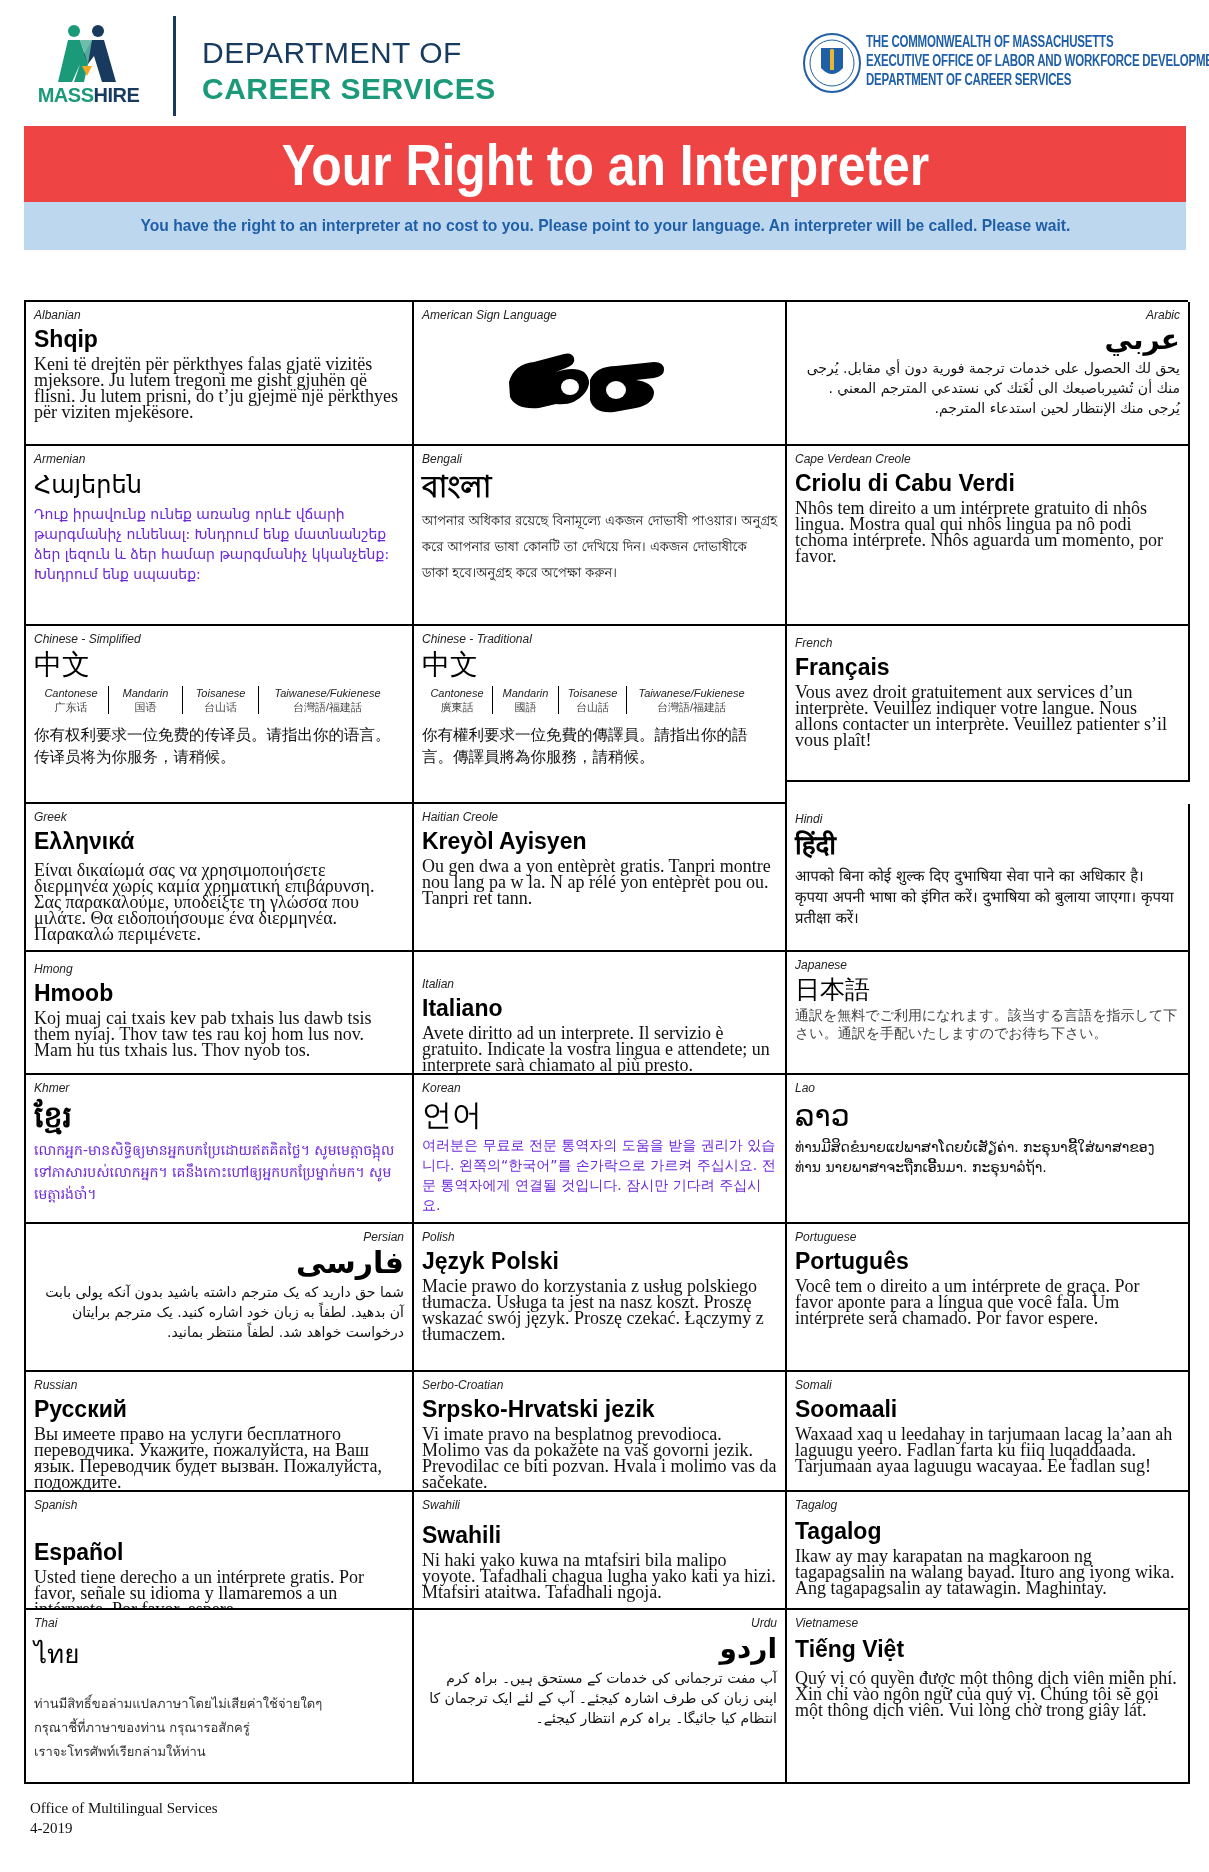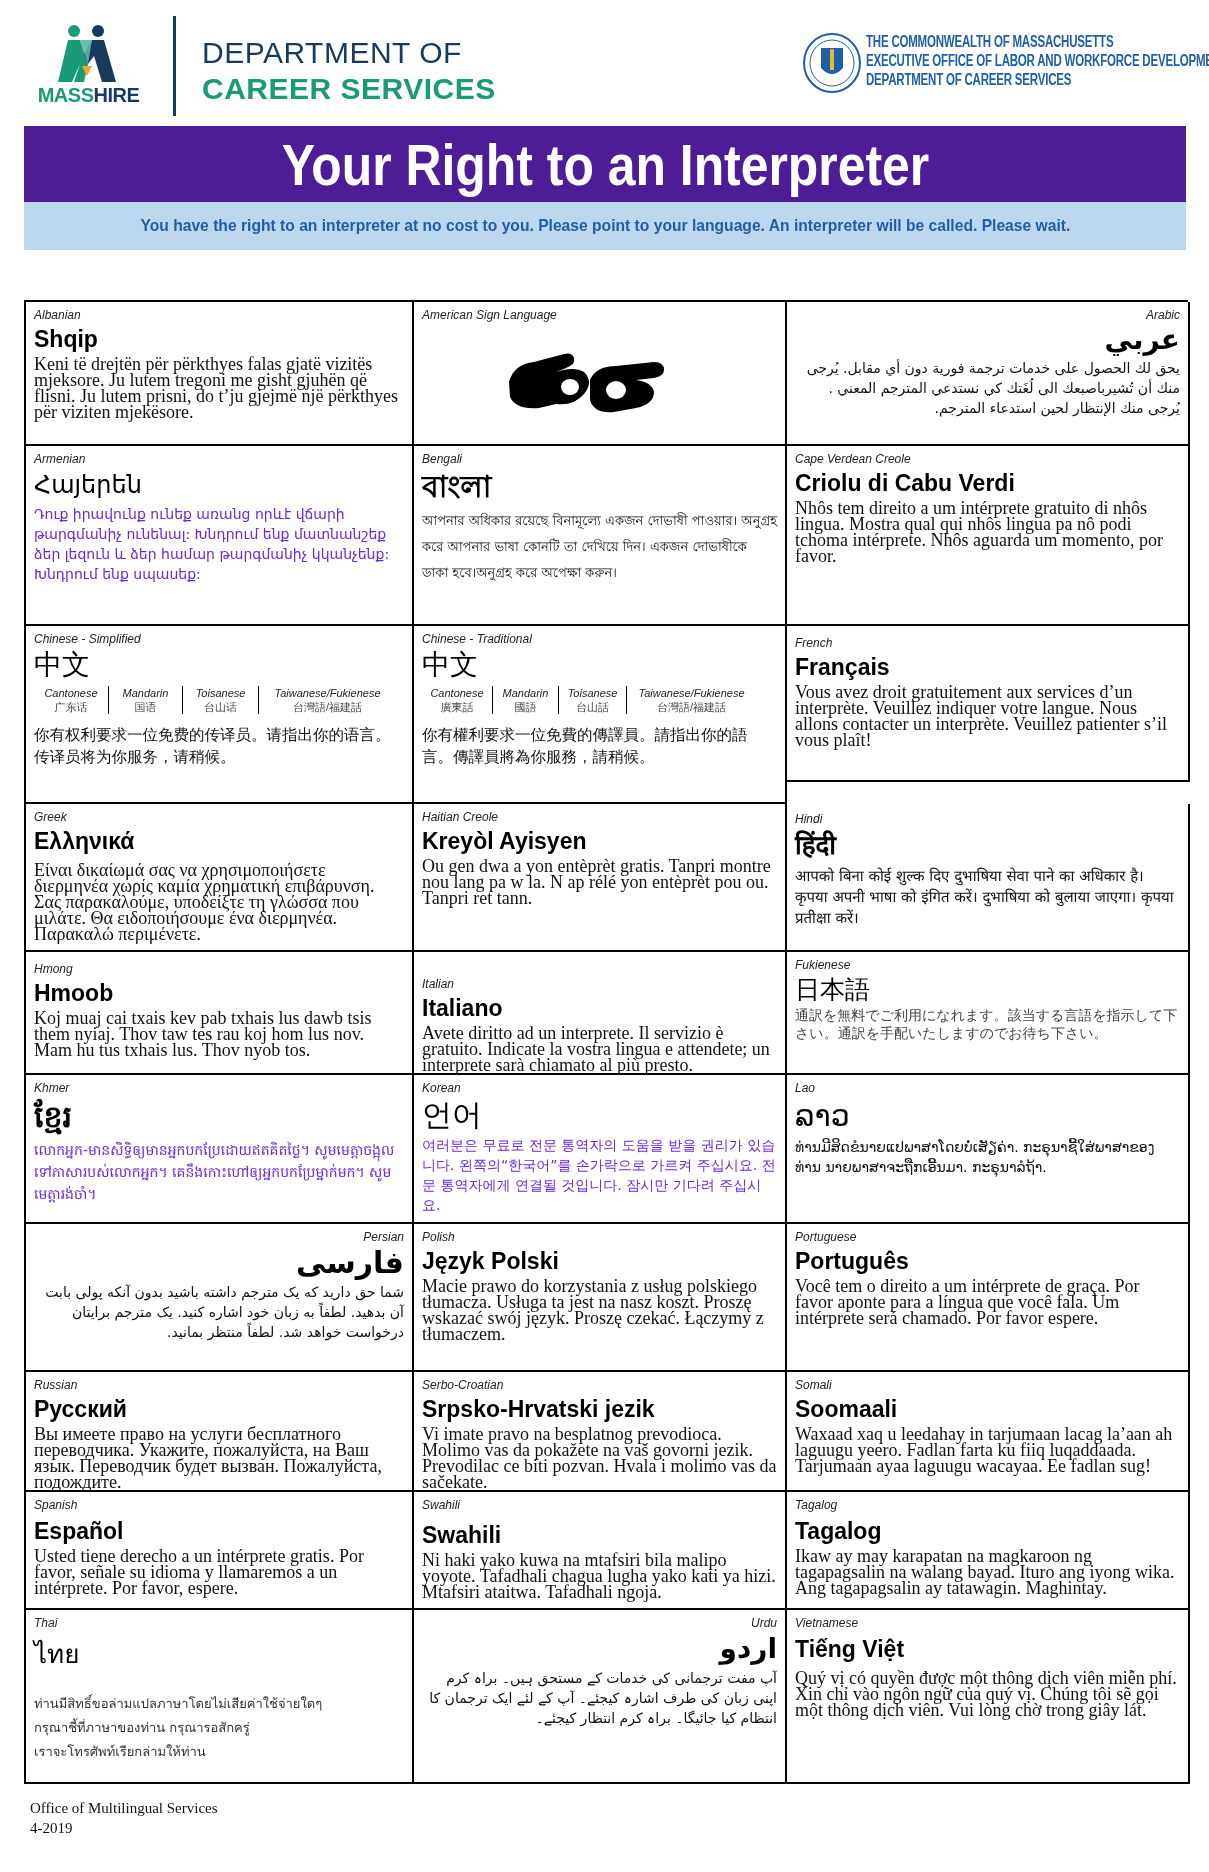--- a/index.html
+++ b/index.html
@@ -13,21 +13,21 @@
   .masshire-text { position: absolute; left: 0; top: 60px; width: 125px; text-align: center; font-weight: bold; font-size: 20px; letter-spacing: -0.5px; }
   .masshire-text .mass { color: #1a9a78; }
   .masshire-text .hire { color: #173a5e; }
   .header-divider { position: absolute; left: 173px; top: 16px; width: 3px; height: 100px; background: #173a5e; }
   .dcs-line1 { position: absolute; left: 202px; top: 36px; font-size: 30px; color: #173a5e; letter-spacing: 0.5px; }
   .dcs-line2 { position: absolute; left: 202px; top: 72px; font-size: 30px; color: #1a9a78; font-weight: bold; letter-spacing: 0.5px; }
   .seal { position: absolute; left: 802px; top: 32px; width: 60px; height: 62px; }
   .commonwealth { position: absolute; left: 866px; top: 32px; font-family: "Liberation Sans", sans-serif; font-weight: bold; color: #1f5fa8; font-size: 16px; line-height: 19px; transform: scaleX(0.72); transform-origin: left top; letter-spacing: -0.3px; white-space: nowrap; }
 
   
-  .title-band { position: absolute; left: 24px; top: 126px; width: 1162px; height: 76px; background: #4c1d95; display: flex; align-items: center; justify-content: center; }
+  .title-band { position: absolute; left: 24px; top: 126px; width: 1162px; height: 76px; background: #ef4444; display: flex; align-items: center; justify-content: center; }
   .title-text { color: #fff; font-weight: bold; font-size: 58px; letter-spacing: 0px; transform: scaleX(0.86); white-space: nowrap; }
   .subtitle-band { position: absolute; left: 24px; top: 202px; width: 1162px; height: 48px; background: #bdd7ee; display: flex; align-items: center; justify-content: center; }
   .subtitle-text { color: #1f5fa8; font-weight: bold; font-size: 17px; transform: scaleX(0.92); white-space: nowrap; }
 
   
   .grid { position: absolute; left: 24px; top: 300px; width: 1164px; border-top: 2px solid #000; border-left: 2px solid #000; display: grid; grid-template-columns: 388px 373px 403px; }
   .cell { position: relative; border-right: 2px solid #000; border-bottom: 2px solid #000; padding: 6px 8px 6px 8px; overflow: hidden; }
   .cell.rtl { text-align: right; }
   .eng { font-style: italic; font-size: 12px; color: #222; line-height: 14px; }
   .native { font-weight: bold; font-size: 23px; line-height: 30px; margin-top: 2px; }
@@ -200,21 +200,21 @@
     <div class="eng" style="margin-top:4px">Hmong</div>
     <div class="native">Hmoob</div>
     <div class="body">Koj muaj cai txais kev pab txhais lus dawb tsis them nyiaj. Thov taw tes rau koj hom lus nov. Mam hu tus txhais lus. Thov nyob tos.</div>
   </div>
   <div class="cell" style="height:123px">
     <div class="eng" style="margin-top:19px">Italian</div>
     <div class="native">Italiano</div>
     <div class="body">Avete diritto ad un interprete. Il servizio è gratuito. Indicate la vostra lingua e attendete; un interprete sarà chiamato al più presto.</div>
   </div>
   <div class="cell" style="height:123px">
-    <div class="eng">Fukienese</div>
+    <div class="eng">Japanese</div>
     <div class="native light" style="font-size:25px;line-height:30px">日本語</div>
     <div class="body sans" style="color:#444;font-size:14px;line-height:18px">通訳を無料でご利用になれます。該当する言語を指示して下さい。通訳を手配いたしますのでお待ち下さい。</div>
   </div>
 
   <div class="cell" style="height:149px">
     <div class="eng">Khmer</div>
     <div class="native" style="font-size:30px;line-height:40px">ខ្មែរ</div>
     <div class="body sans" style="font-size:14px;line-height:22px">លោកអ្នក-មានសិទ្ធិឲ្យមានអ្នកបកប្រែដោយឥតគិតថ្លៃ។ សូមមេត្តាចង្អុលទៅភាសារបស់លោកអ្នក។ គេនឹងកោះហៅឲ្យអ្នកបកប្រែម្នាក់មក។ សូមមេត្តារង់ចាំ។</div>
   </div>
   <div class="cell" style="height:149px">
@@ -255,21 +255,21 @@
     <div class="body">Vi imate pravo na besplatnog prevodioca. Molimo vas da pokažete na vaš govorni jezik. Prevodilac ce biti pozvan. Hvala i molimo vas da sačekate.</div>
   </div>
   <div class="cell" style="height:120px">
     <div class="eng">Somali</div>
     <div class="native">Soomaali</div>
     <div class="body">Waxaad xaq u leedahay in tarjumaan lacag la’aan ah laguugu yeero. Fadlan farta ku fiiq luqaddaada. Tarjumaan ayaa laguugu wacayaa. Ee fadlan sug!</div>
   </div>
 
   <div class="cell" style="height:118px">
     <div class="eng">Spanish</div>
-    <div class="native" style="margin-top:4px">Español</div>
+    <div class="native" style="margin-top:25px">Español</div>
     <div class="body">Usted tiene derecho a un intérprete gratis. Por favor, señale su idioma y llamaremos a un intérprete. Por favor, espere.</div>
   </div>
   <div class="cell" style="height:118px">
     <div class="eng">Swahili</div>
     <div class="native" style="margin-top:8px">Swahili</div>
     <div class="body">Ni haki yako kuwa na mtafsiri bila malipo yoyote. Tafadhali chagua lugha yako kati ya hizi. Mtafsiri ataitwa. Tafadhali ngoja.</div>
   </div>
   <div class="cell" style="height:118px">
     <div class="eng">Tagalog</div>
     <div class="native" style="margin-top:4px">Tagalog</div>

